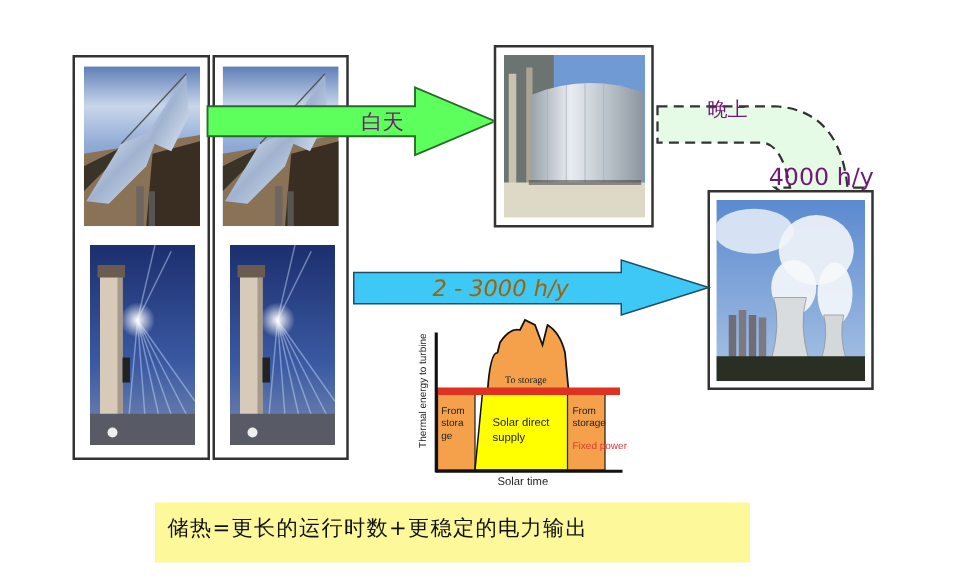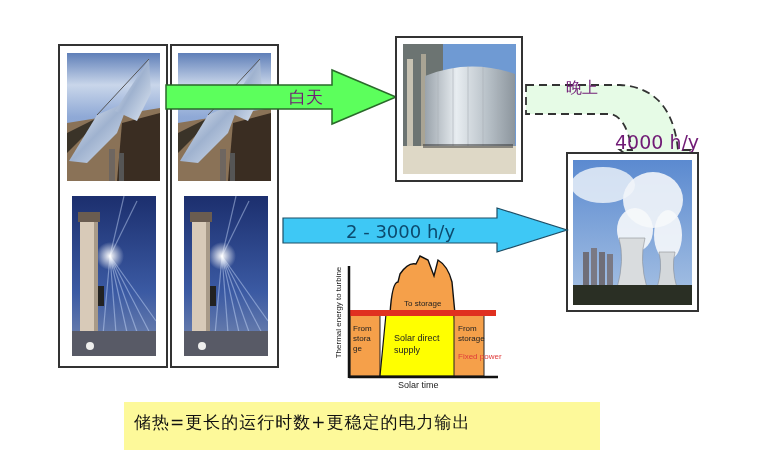--- a/index.html
+++ b/index.html
@@ -180,41 +180,41 @@
     <rect x="34" y="94" width="6" height="36" fill="#7a7984"></rect>
     <rect x="0" y="125" width="119" height="20" fill="#2a2f24"></rect>
   </svg>
 </div>
 
 <div class="abs" style="left:281px; top:206px; width:290px; height:48px;">
   <svg width="290" height="48" viewBox="0 0 290 48">
     <polygon points="2,12 216,12 216,2 286,24 216,46 216,37 2,37" fill="#3ec8f5" stroke="#1d4e66" stroke-width="1.2"></polygon>
   </svg>
 </div>
-<div class="abs" style="left:346px; top:221px; font-size:18px; color:#0c4a6e;">2 - 3000 h/y</div>
+<div class="abs" style="left:346px; top:221px; font-size:18px; color:#a16207;font-style:italic;">2 - 3000 h/y</div>
 
 <div class="abs" style="left:330px; top:252px; width:180px; height:143px;">
   <svg width="180" height="143" viewBox="0 0 180 143">
 
     <rect x="20" y="62" width="30" height="62" fill="#f5a04a" stroke="#222" stroke-width="1"></rect>
 
     <path d="M60,62 Q62,30 68,30 L70,22 Q78,10 86,12 L90,4 L98,8 L104,24 L108,8 Q118,14 122,30 L125,62 Z" fill="#f5a04a" stroke="#111" stroke-width="1.4"></path>
 
     <path d="M50,124 L56,62 L124,62 L130,124 Z" fill="#ffff00" stroke="#111" stroke-width="1.2"></path>
 
     <rect x="124" y="62" width="30" height="62" fill="#f5a04a" stroke="#222" stroke-width="1"></rect>
 
     <rect x="18" y="58" width="148" height="6" fill="#e03020"></rect>
 
     <line x1="19" y1="14" x2="19" y2="126" stroke="#111" stroke-width="2.5"></line>
     <line x1="19" y1="125" x2="168" y2="125" stroke="#111" stroke-width="2.5"></line>
   </svg>
   <div class="abs chart-text" style="left:-52px; top:56px; width:120px; font-size:8px; transform:rotate(-90deg); text-align:center; white-space:nowrap;">Thermal energy to turbine</div>
   <div class="abs chart-text" style="left:68px; top:128px; font-size:9px;text-align:right;">Solar time</div>
-  <div class="abs chart-text" style="left:74px; top:47px; font-size:8px;">To storage</div>
+  <div class="abs chart-text" style="left:74px; top:47px; font-size:8px;font-family:Liberation Serif, serif;">To storage</div>
   <div class="abs chart-text" style="left:128px; top:64px; font-size:8px; color:#e03a3a;margin-top:36px;">Fixed power</div>
   <div class="abs chart-text" style="left:23px; top:72px; font-size:8px; width:26px; line-height:10px;">From<br>stora<br>ge</div>
   <div class="abs chart-text" style="left:64px; top:80px; font-size:9px; width:56px; line-height:12px;">Solar direct<br>supply</div>
   <div class="abs chart-text" style="left:128px; top:72px; font-size:8px; width:26px; line-height:10px;">From<br>storage</div>
 </div>
 
 <div class="abs caption-box" style="left:124px; top:402px; width:476px; height:48px;"></div>
 <div class="abs caption-text" style="left:134px; top:411px;">储热=更长的运行时数+更稳定的电力输出</div>
 
 </body></html>

